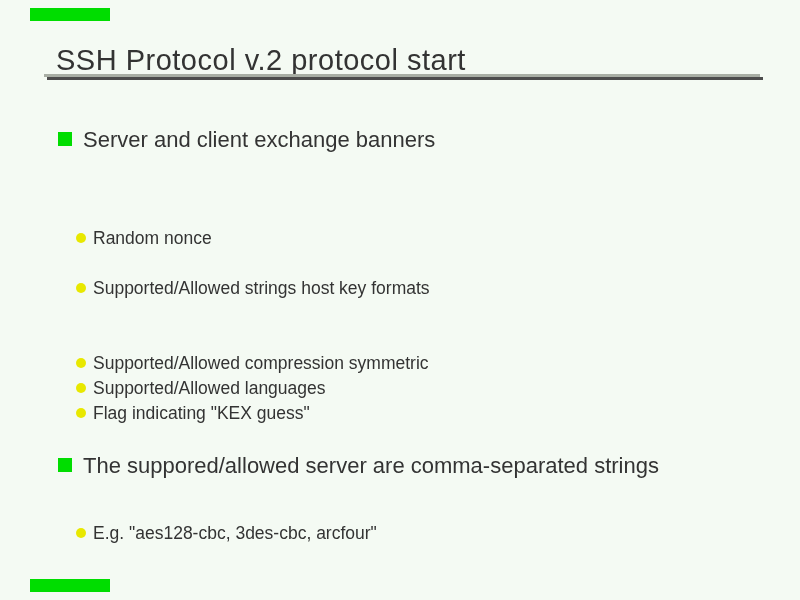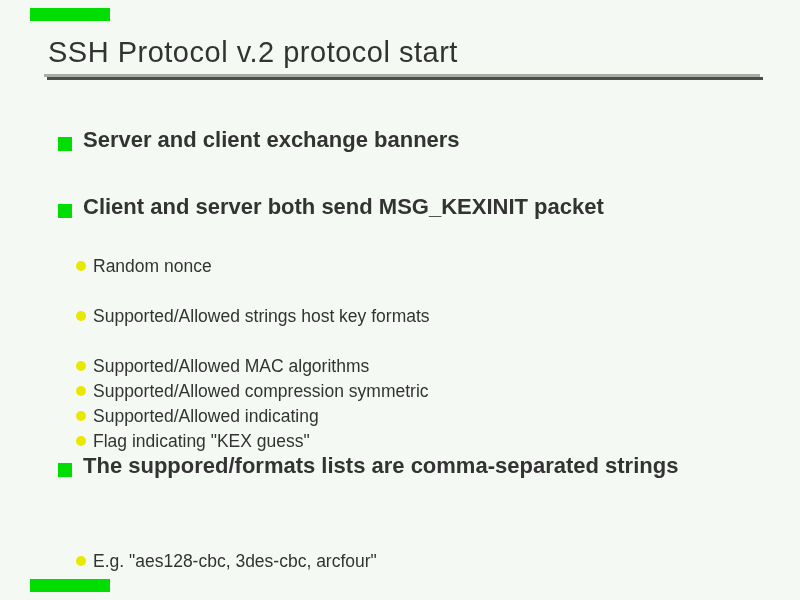--- a/index.html
+++ b/index.html
@@ -25,21 +25,21 @@
     left: 30px;
     width: 80px;
     height: 13px;
   }
   .corner-bar.top { top: 8px; }
   .corner-bar.bottom { top: 579px; }
   .title {
     position: absolute;
     left: 48px;
     top: 36px;
-    margin: 0;
+    margin: 8px;
     font-size: 29px;
     font-weight: normal;
     letter-spacing: 0.5px;
     color: #333333;
     white-space: nowrap;
   }
   .rule-light {
     position: absolute;
     left: 44px;
     top: 74px;
@@ -50,42 +50,40 @@
     position: absolute;
     left: 47px;
     top: 77px;
     width: 716px;
     height: 3px;
   }
   .l1 {
     position: absolute;
     left: 58px;
     display: flex;
-    align-items: center;
-    font-weight: bold;
+    align-items: flex-start;
   }
   .l1 .sq {
     flex: none;
     width: 14px;
     height: 14px;
     margin-top: 8px;
     margin-right: 11px;
   }
   .l1 .txt {
     font-size: 22px;
     line-height: 32px;
     color: #333333;
     max-width: 600px;
   }
   .l2 {
     position: absolute;
     left: 76px;
     display: flex;
     align-items: flex-start;
-    margin-top: 28px;
   }
   .l2 .dot {
     flex: none;
     width: 10px;
     height: 10px;
     border-radius: 50%;
     margin-top: 7px;
     margin-right: 7px;
   }
   .l2 .txt {
@@ -105,53 +103,45 @@
   <h1 class="title">SSH Protocol v.2 protocol start</h1>
 
   <div class="rule-light" style="background: rgb(168, 174, 164);"></div>
   <div class="rule-dark" style="background: rgb(76, 76, 76);"></div>
 
   <div class="l1" style="top:124px">
     <span class="sq" style="background: rgb(0, 221, 0);"></span>
     <span class="txt">Server and client exchange banners</span>
   </div>
 
-  <div class="l1" style="top:191px">
-    <span class="sq" style="background: rgb(0, 221, 0);"></span>
-    <span class="txt">Client and server both send MSG_KEXINIT packet</span>
-  </div>
 
   <div class="l2" style="top:226px">
     <span class="dot" style="background: rgb(232, 232, 0);"></span>
     <span class="txt">Random nonce</span>
   </div>
   <div class="l2" style="top:276px">
     <span class="dot" style="background: rgb(232, 232, 0);"></span>
     <span class="txt">Supported/Allowed strings host key formats</span>
   </div>
-  <div class="l2" style="top:326px">
-    <span class="dot" style="background: rgb(232, 232, 0);"></span>
-    <span class="txt">Supported/Allowed MAC algorithms</span>
-  </div>
   <div class="l2" style="top:351px">
     <span class="dot" style="background: rgb(232, 232, 0);"></span>
     <span class="txt">Supported/Allowed compression symmetric</span>
   </div>
   <div class="l2" style="top:376px">
     <span class="dot" style="background: rgb(232, 232, 0);"></span>
-    <span class="txt">Supported/Allowed indicating</span>
+    <span class="txt">Supported/Allowed languages</span>
   </div>
   <div class="l2" style="top:401px">
     <span class="dot" style="background: rgb(232, 232, 0);"></span>
     <span class="txt">Flag indicating "KEX guess"</span>
   </div>
 
   <div class="l1" style="top:450px">
     <span class="sq" style="background: rgb(0, 221, 0);"></span>
-    <span class="txt">The suppored/formats lists are comma-separated strings</span>
+    <span class="txt">The suppored/allowed server are comma-separated strings</span>
   </div>
 
   <div class="l2" style="top:521px">
     <span class="dot" style="background: rgb(232, 232, 0);"></span>
     <span class="txt">E.g. "aes128-cbc, 3des-cbc, arcfour"</span>
   </div>
 
   <div class="corner-bar bottom" style="background: rgb(0, 221, 0);"></div>
 
 </div>

